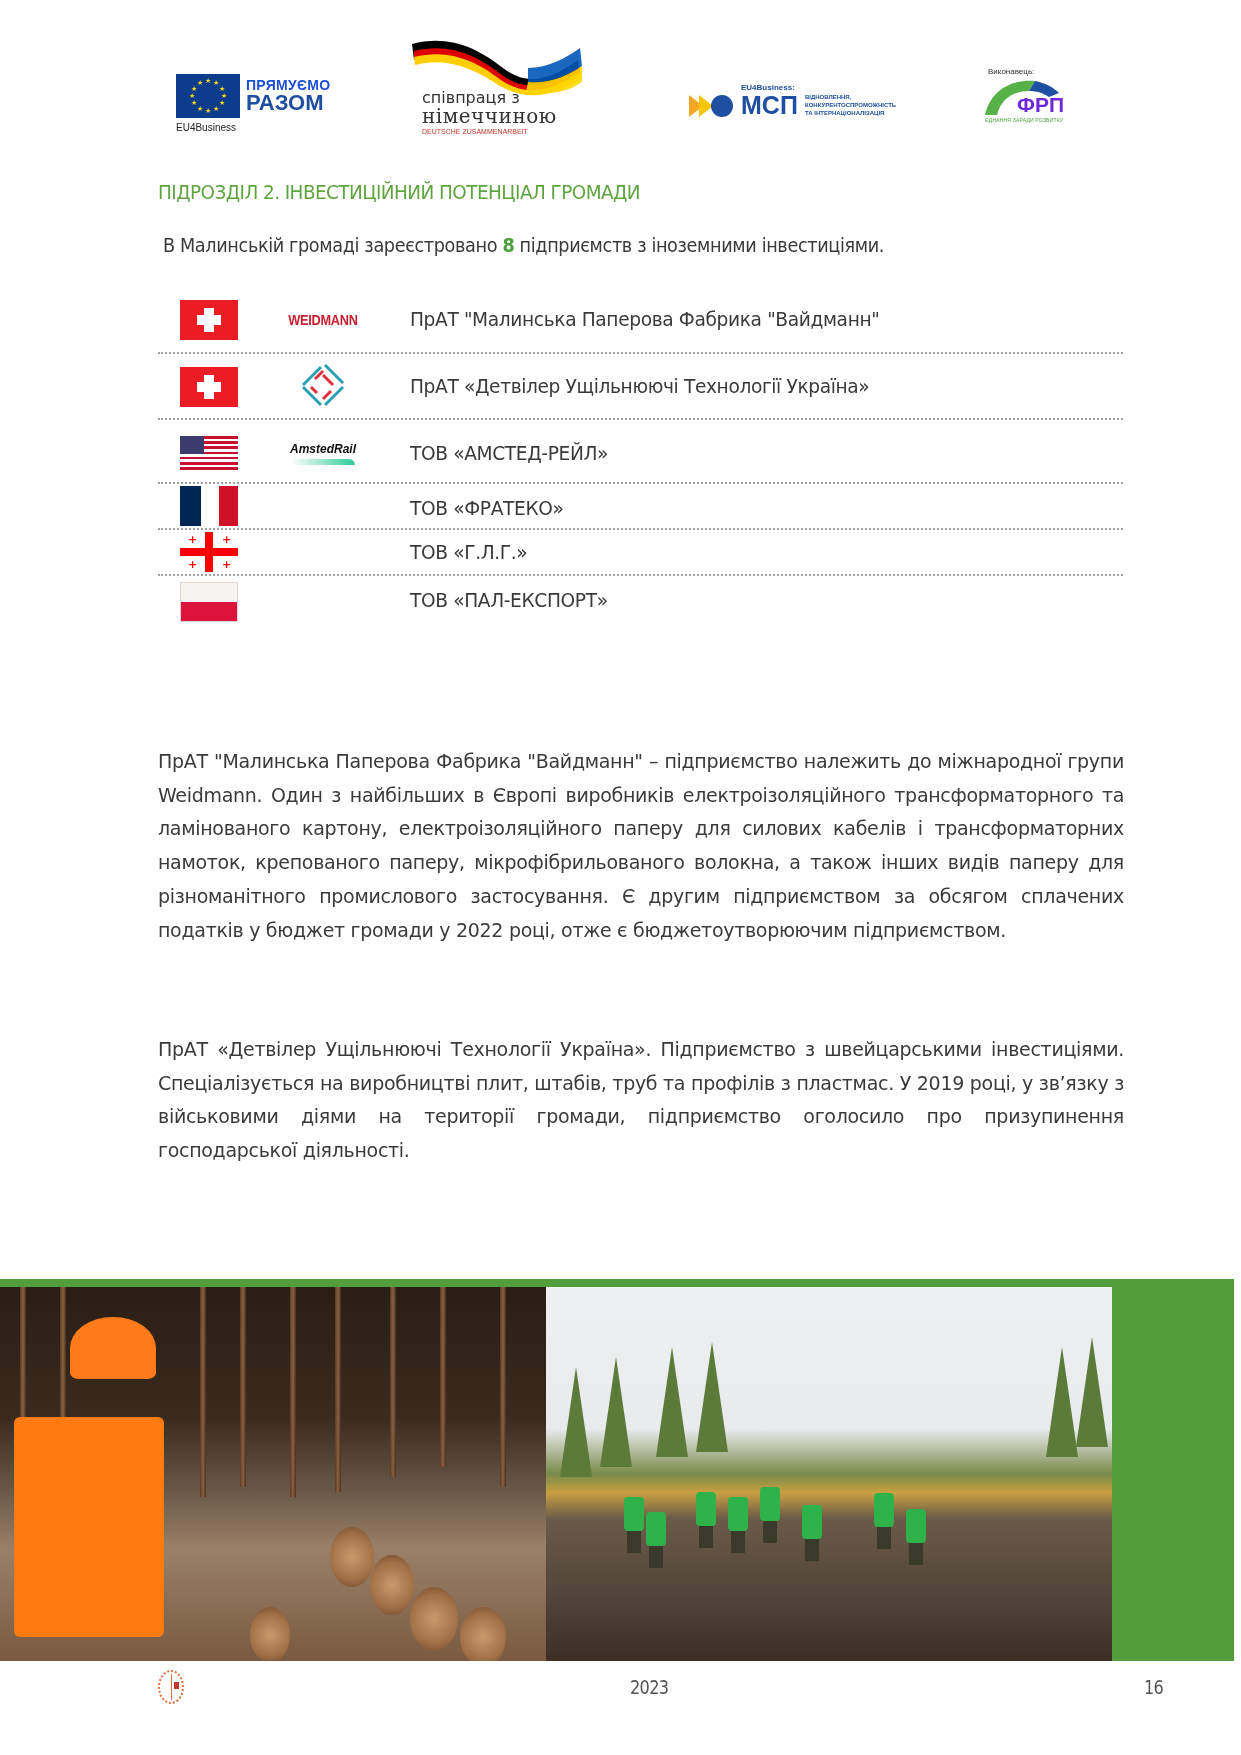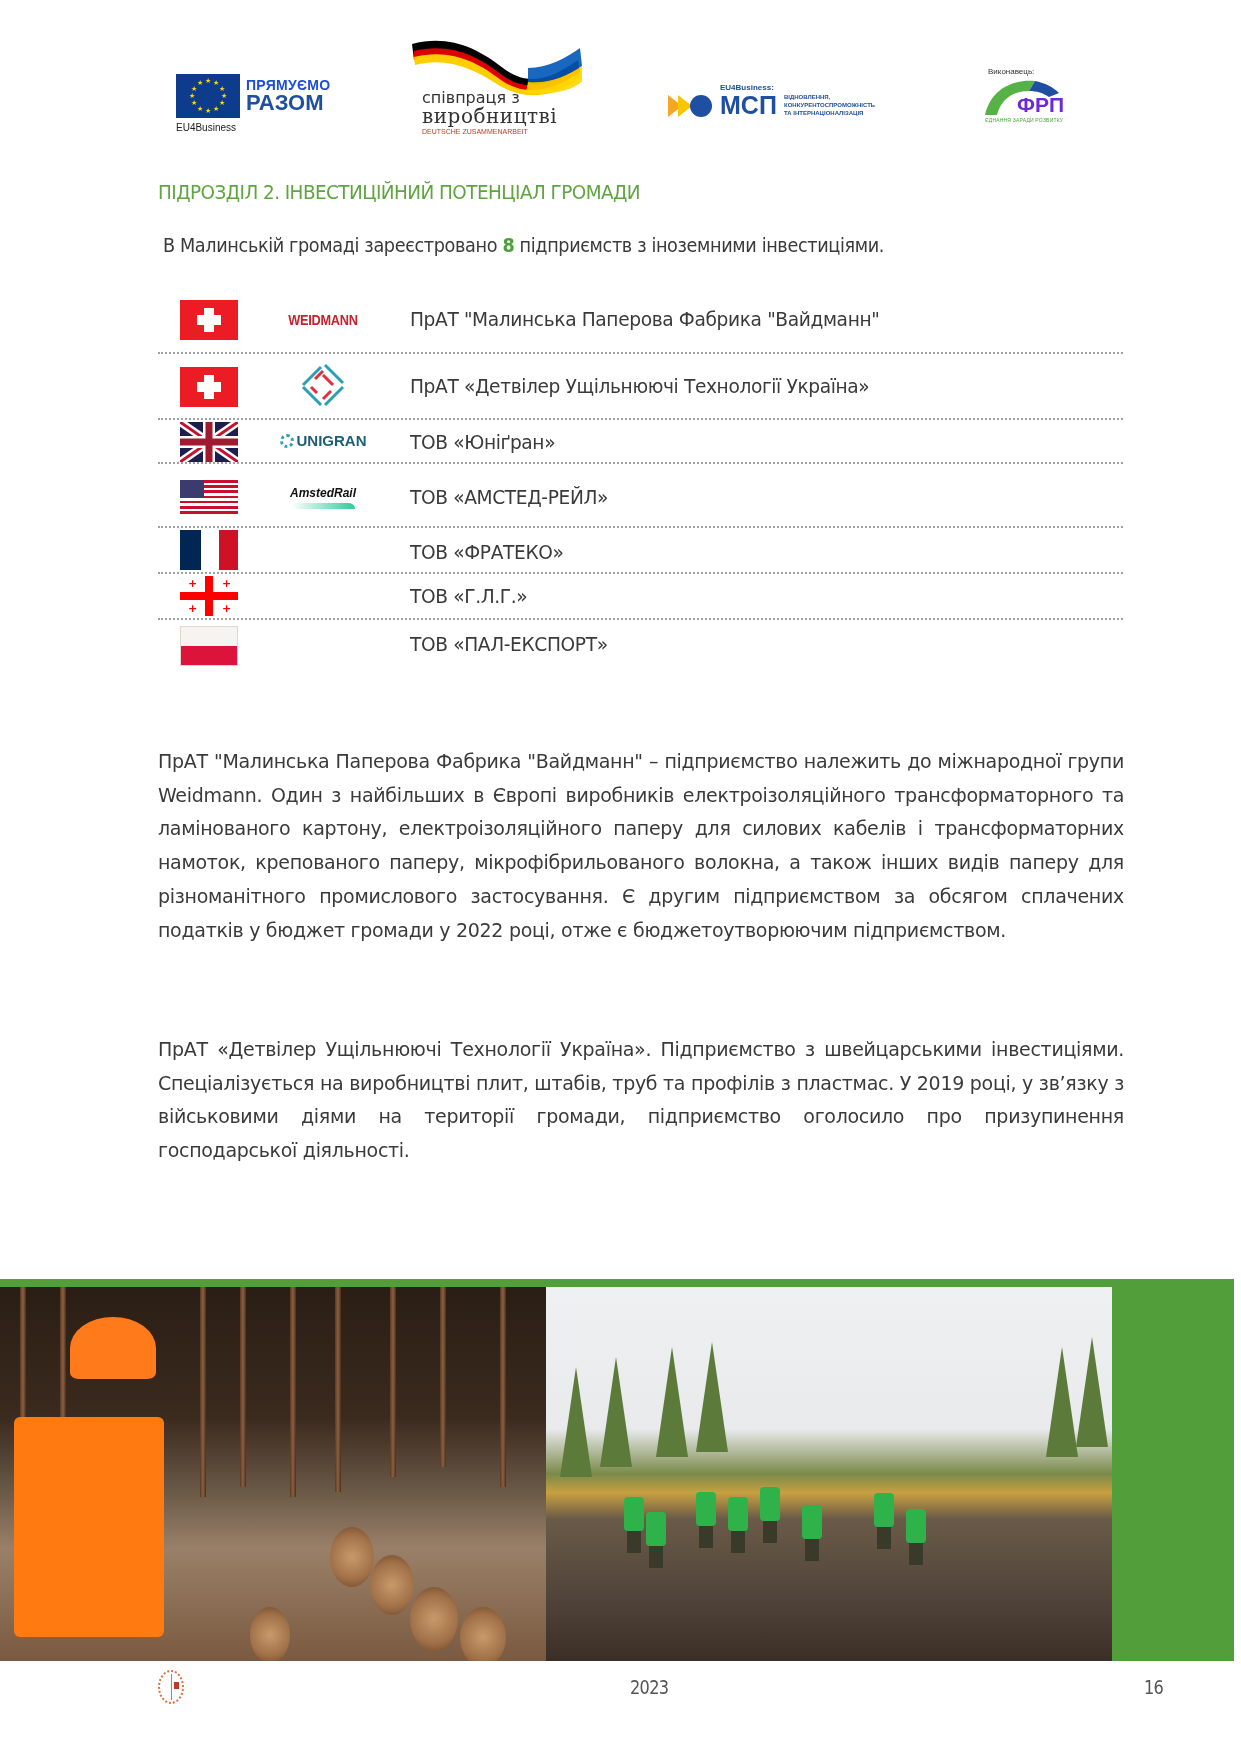--- a/index.html
+++ b/index.html
@@ -14,21 +14,21 @@
   .eu-word1 { position: absolute; left: 70px; top: 3px; font: bold 14px "Liberation Sans", sans-serif; color: #1d4ed8; letter-spacing: 0.3px; }
   .eu-word2 { position: absolute; left: 70px; top: 16px; font: bold 22px "Liberation Sans", sans-serif; color: #1f4fa0; }
   .eu-sub { position: absolute; left: 0; top: 48px; font: 10px "Liberation Sans", sans-serif; color: #222; }
 
   .de-logo { left: 408px; top: 38px; width: 180px; height: 100px; }
   .de-logo svg { position: absolute; left: 0; top: 0; }
   .de-word1 { position: absolute; left: 14px; top: 50px; font: 16px "DejaVu Sans", sans-serif; color: #333; }
   .de-word2 { position: absolute; left: 14px; top: 66px; font: 20px "DejaVu Serif", serif; color: #333; letter-spacing: 0.5px; }
   .de-sub { position: absolute; left: 14px; top: 90px; font: 7px "Liberation Sans", sans-serif; color: #c0392b; }
 
-  .msp-logo { left: 668px; top: 83px; width: 240px; height: 40px; text-decoration: underline; }
+  .msp-logo { left: 689px; top: 83px; width: 240px; height: 40px; text-decoration: underline; }
   .msp-top { position: absolute; left: 52px; top: 0; font: bold 8px "Liberation Sans", sans-serif; color: #1f4fa0; }
   .msp-arrow1 { position: absolute; left: 0; top: 12px; width: 0; height: 0; border-top: 11px solid transparent; border-bottom: 11px solid transparent; border-left: 14px solid #f5a623; }
   .msp-arrow2 { position: absolute; left: 10px; top: 12px; width: 0; height: 0; border-top: 11px solid transparent; border-bottom: 11px solid transparent; border-left: 14px solid #f7c600; }
   .msp-circle { position: absolute; left: 22px; top: 12px; width: 22px; height: 22px; border-radius: 50%; background: #1f4fa0; }
   .msp-word { position: absolute; left: 52px; top: 8px; font: bold 25px "Liberation Sans", sans-serif; color: #1f4fa0; }
   .msp-desc { position: absolute; left: 116px; top: 10px; font: bold 6px "Liberation Sans", sans-serif; color: #1f4fa0; line-height: 8px; }
 
   .frp-logo { left: 983px; top: 67px; width: 100px; height: 60px; }
   .frp-label { position: absolute; left: 5px; top: 0; font: 8px "Liberation Sans", sans-serif; color: #333; }
   .frp-logo svg { position: absolute; left: 0; top: 10px; }
@@ -124,21 +124,21 @@
 
 <div class="logo de-logo">
   <svg width="180" height="60" viewBox="0 0 180 60">
     <path d="M4 6 C40 -4 70 10 95 30 C120 50 145 40 170 22 L172 36 C148 54 120 62 92 44 C68 28 40 14 6 22 Z" fill="#000"></path>
     <path d="M6 13 C42 4 70 18 94 37 C120 56 146 46 171 29 L172 36 C148 54 120 62 92 44 C68 28 40 14 6 22 Z" fill="#dd0000"></path>
     <path d="M6 19 C42 10 70 24 93 42 C118 60 146 52 172 34 L172 40 C148 58 120 64 92 48 C68 32 40 18 7 27 Z" fill="#ffce00"></path>
     <path d="M120 30 C140 30 158 20 172 10 L174 28 C160 38 140 46 120 44 Z" fill="#0057b7" opacity="0.9"></path>
     <path d="M120 44 C140 46 160 38 174 28 L174 44 C160 54 140 58 118 54 Z" fill="#ffd700" opacity="0.9"></path>
   </svg>
   <div class="de-word1">співпраця з</div>
-  <div class="de-word2">виробництві</div>
+  <div class="de-word2">німеччиною</div>
   <div class="de-sub">DEUTSCHE ZUSAMMENARBEIT</div>
 </div>
 
 <div class="logo msp-logo">
   <div class="msp-top">EU4Business:</div>
   <div class="msp-arrow1"></div>
   <div class="msp-arrow2"></div>
   <div class="msp-circle"></div>
   <div class="msp-word">МСП</div>
   <div class="msp-desc">
@@ -184,42 +184,20 @@
         <line x1="24" y1="43" x2="6" y2="25" stroke="#2aa0b6" stroke-width="3"></line>
         <line x1="18" y1="17" x2="26" y2="9" stroke="#e0303a" stroke-width="3"></line>
         <line x1="26" y1="13" x2="36" y2="23" stroke="#e0303a" stroke-width="3"></line>
         <line x1="34" y1="29" x2="26" y2="37" stroke="#e0303a" stroke-width="3"></line>
         <line x1="20" y1="31" x2="14" y2="25" stroke="#e0303a" stroke-width="3"></line>
       </svg>
     </div>
     <div class="name" style="top:20px">ПрАТ «Детвілер Ущільнюючі Технології Україна»</div>
   </div>
 
-  <div class="row" style="height:44px">
-    <div class="flag flag-uk" style="top:2px">
-      <svg width="58" height="40" viewBox="0 0 58 40">
-        <rect width="58" height="40" fill="#1e1e4e"></rect>
-        <line x1="0" y1="0" x2="58" y2="40" stroke="#fff" stroke-width="8"></line>
-        <line x1="58" y1="0" x2="0" y2="40" stroke="#fff" stroke-width="8"></line>
-        <line x1="0" y1="0" x2="58" y2="40" stroke="#c8102e" stroke-width="3"></line>
-        <line x1="58" y1="0" x2="0" y2="40" stroke="#c8102e" stroke-width="3"></line>
-        <rect x="23" y="0" width="12" height="40" fill="#fff"></rect>
-        <rect x="0" y="14" width="58" height="12" fill="#fff"></rect>
-        <rect x="25.5" y="0" width="7" height="40" fill="#a01a30"></rect>
-        <rect x="0" y="16.5" width="58" height="7" fill="#a01a30"></rect>
-      </svg>
-    </div>
-    <div class="brand" style="top:12px">
-      <span class="unigran">
-          <span class="gear"></span>
-          <span>UNIGRAN</span>
-        </span>
-    </div>
-    <div class="name" style="top:10px">ТОВ «Юніґран»</div>
-  </div>
 
   <div class="row" style="height:64px">
     <div class="flag flag-us" style="top:16px"></div>
     <div class="brand" style="top:18px">
       <span class="amsted">AmstedRail</span>
       <div class="amsted-swoosh"></div>
     </div>
     <div class="name" style="top:21px">ТОВ «АМСТЕД-РЕЙЛ»</div>
   </div>
 

